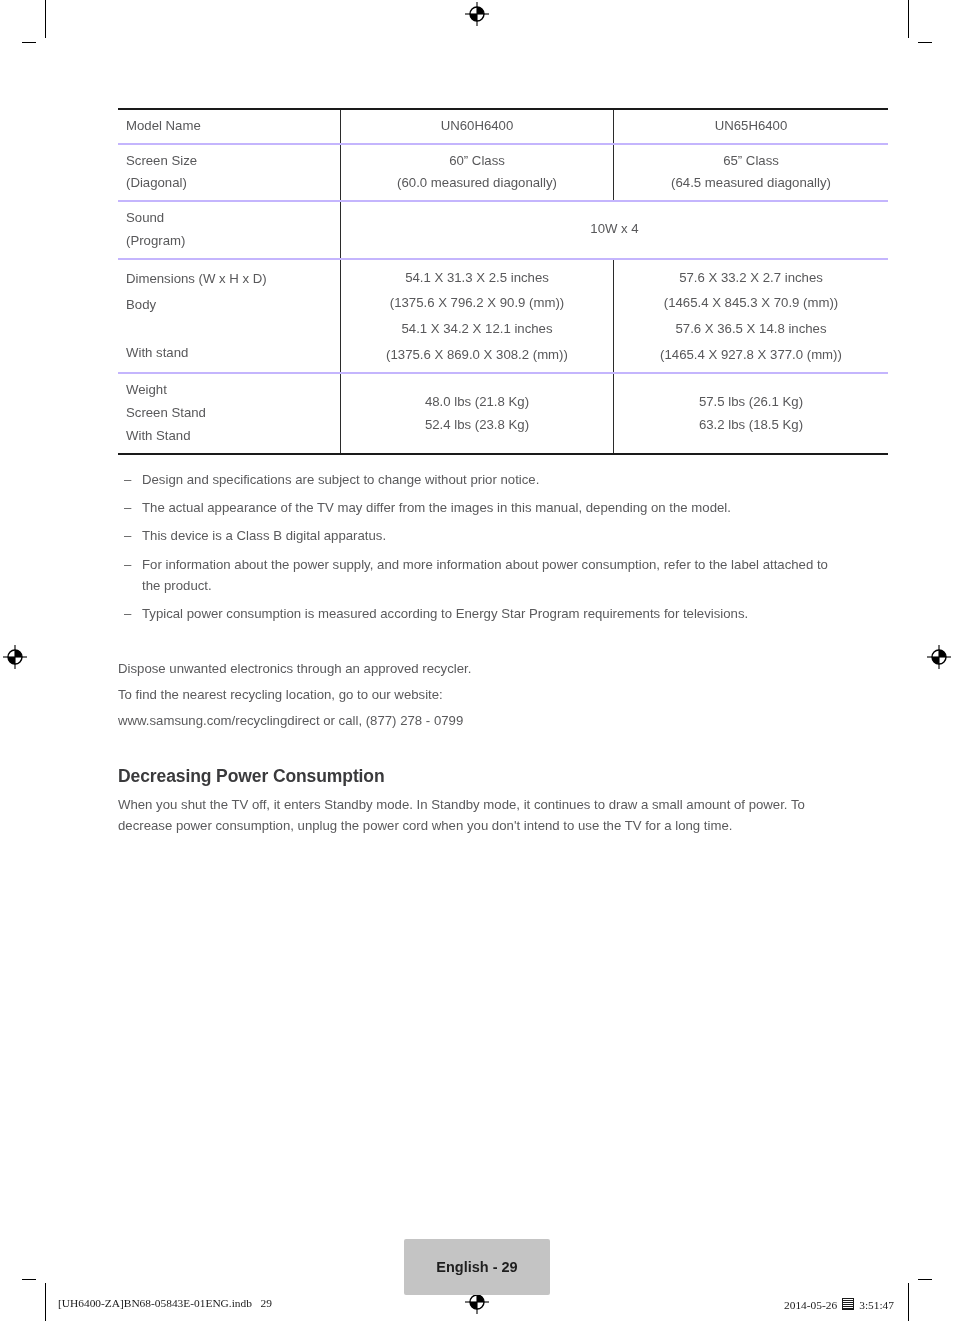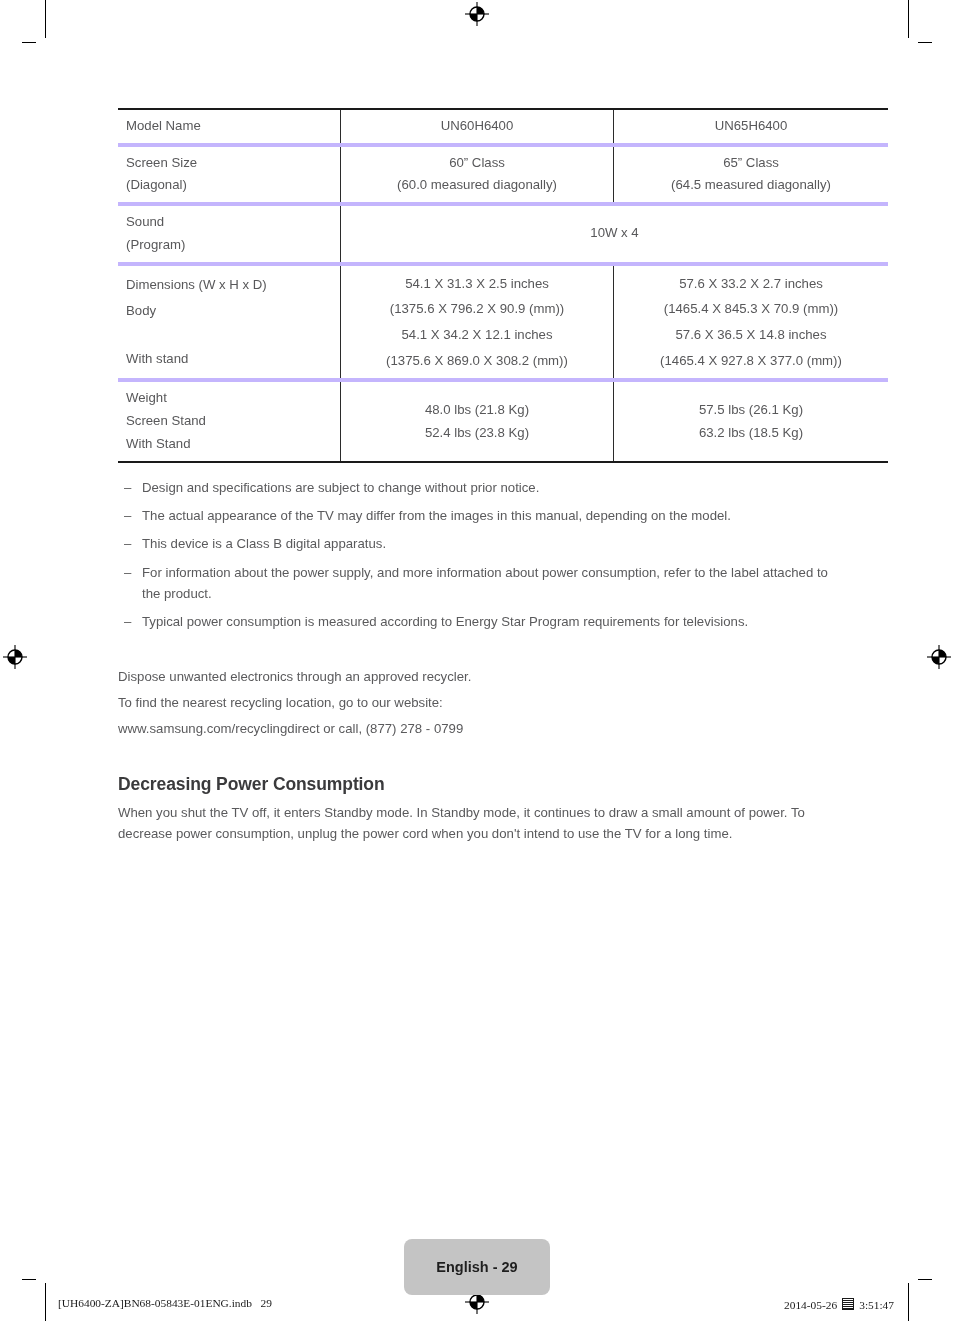--- a/index.html
+++ b/index.html
@@ -44,21 +44,21 @@
   
   table.spec {
     width: 720px;
     border-collapse: collapse;
     table-layout: fixed;
     font-size: 13.2px;
     color: #58585a;
     line-height: 1.72;
   }
   table.spec td {
-    border-bottom: 4px solid #c4b5fd;
+    border-bottom: 2px solid #c4b5fd;
     padding: 5px 8px;
     vertical-align: middle;
     font-weight: 400;
   }
   table.spec tr.first-row td { border-top: 2.2px solid #1a1a1a; }
   table.spec tr.last-row td { border-bottom: 2.2px solid #1a1a1a; }
 
   td.c1 { width: 206px; text-align: left; padding-left: 6px; }
   td.c2 { width: 256px; text-align: center; border-left: 1px solid #2b2b2b; }
   td.c3 { width: 258px; text-align: center; border-left: 1px solid #2b2b2b; }
@@ -119,21 +119,21 @@
   }
 
   
   .page-badge {
     position: absolute;
     left: 404px;
     top: 1239px;
     width: 146px;
     height: 56px;
     background: #c4c4c4;
-    border-radius: 8px;
+    border-radius: 2px;
     display: flex;
     align-items: center;
     justify-content: center;
     font-size: 14.5px;
     font-weight: 700;
     color: #1f1f1f;
   }
 
   
   .footer-left {

